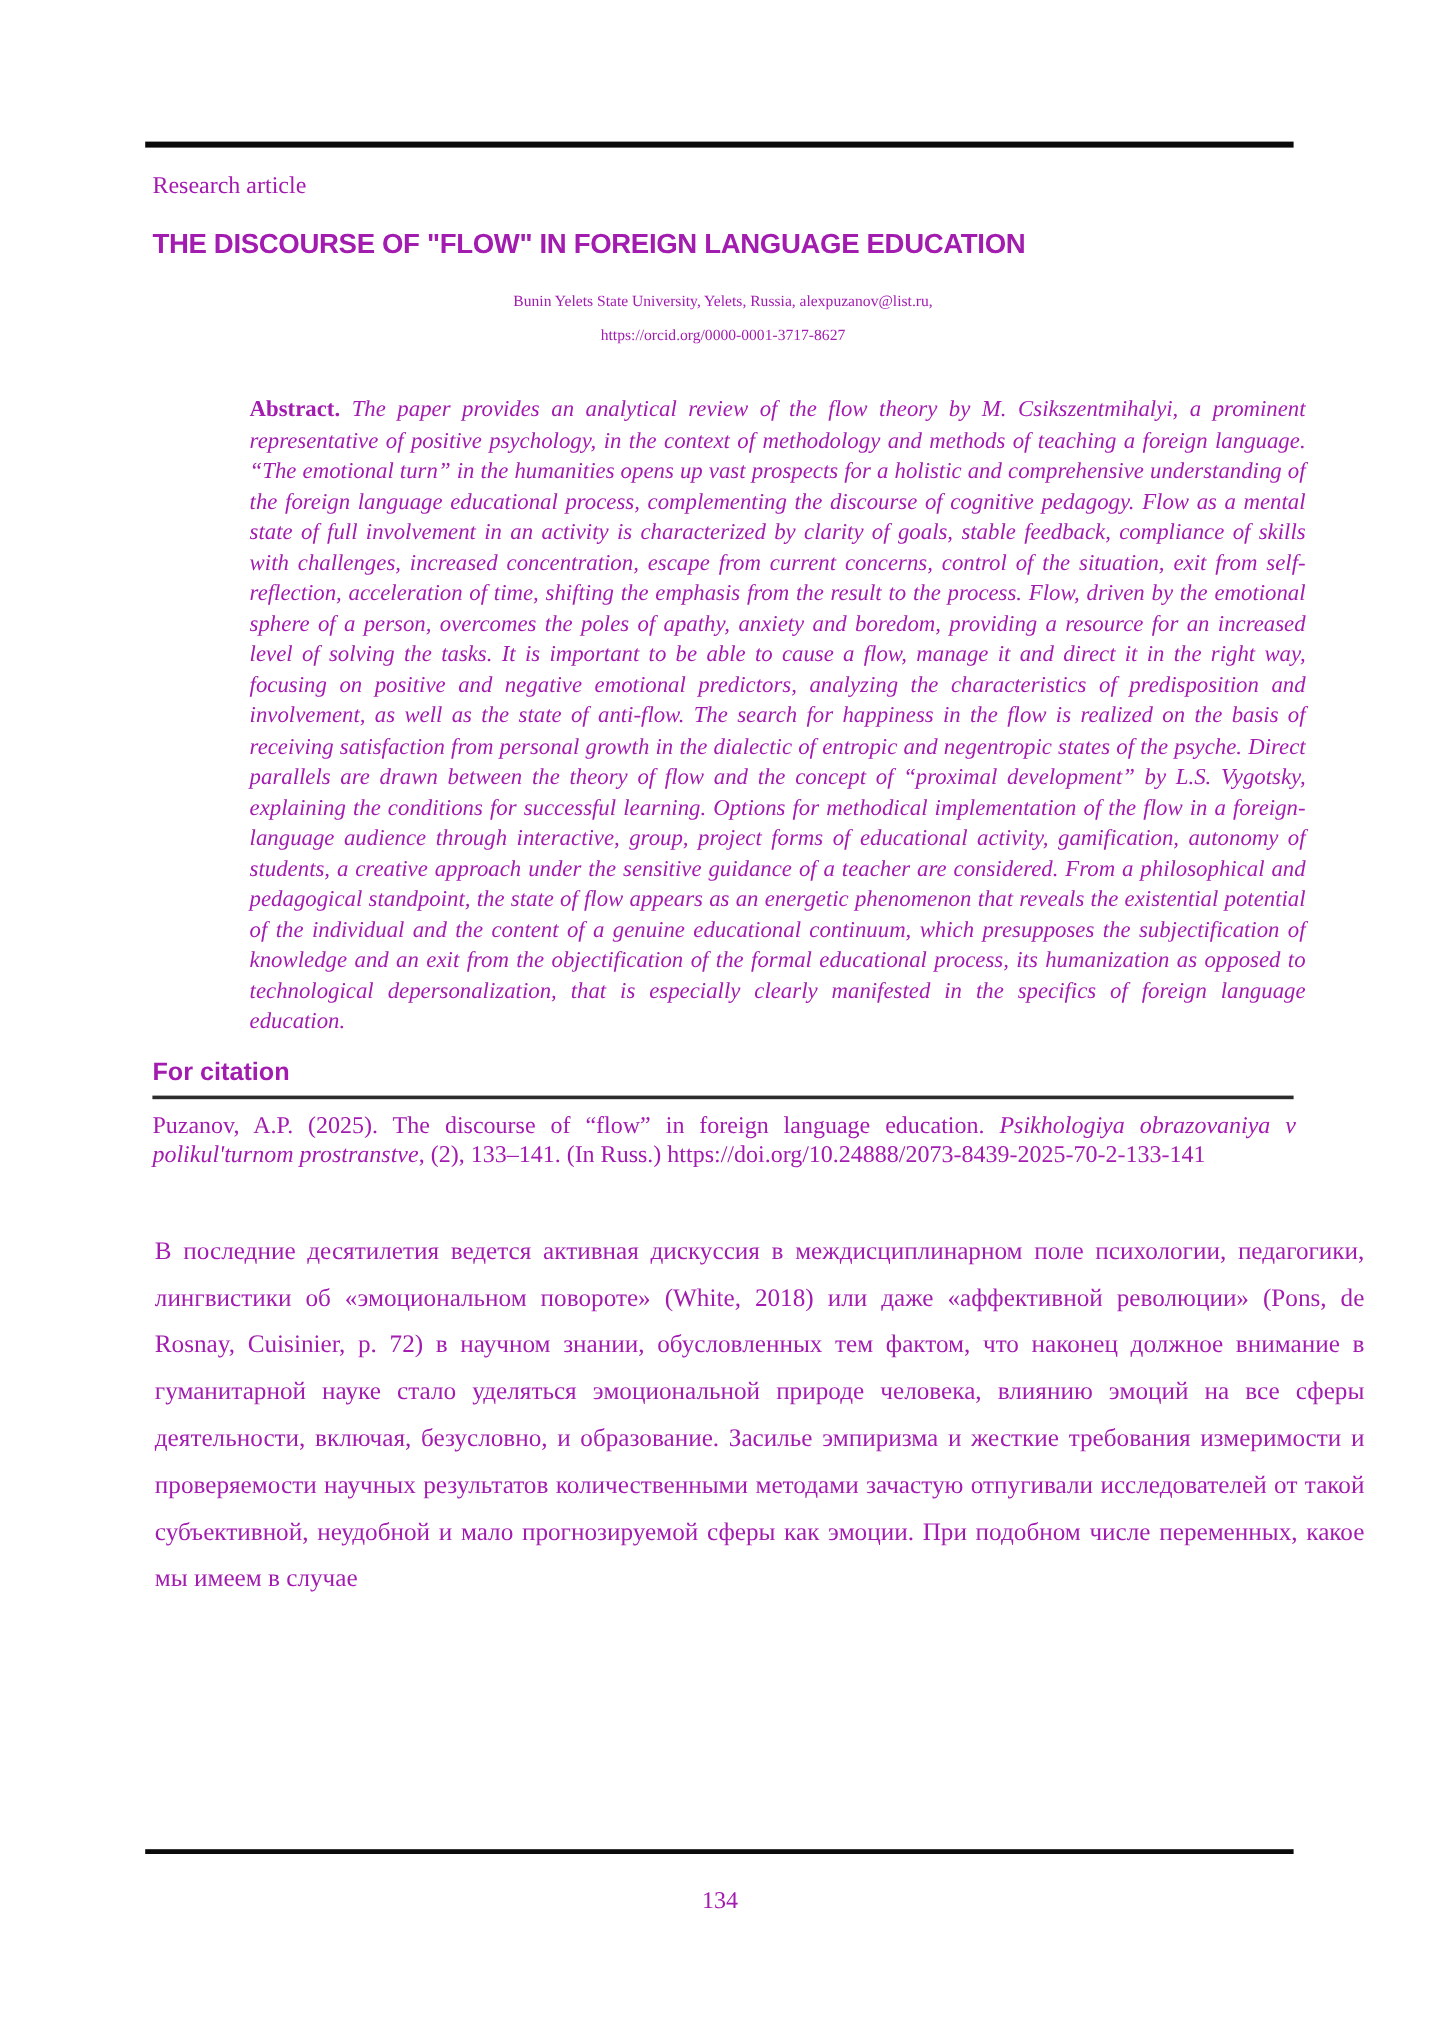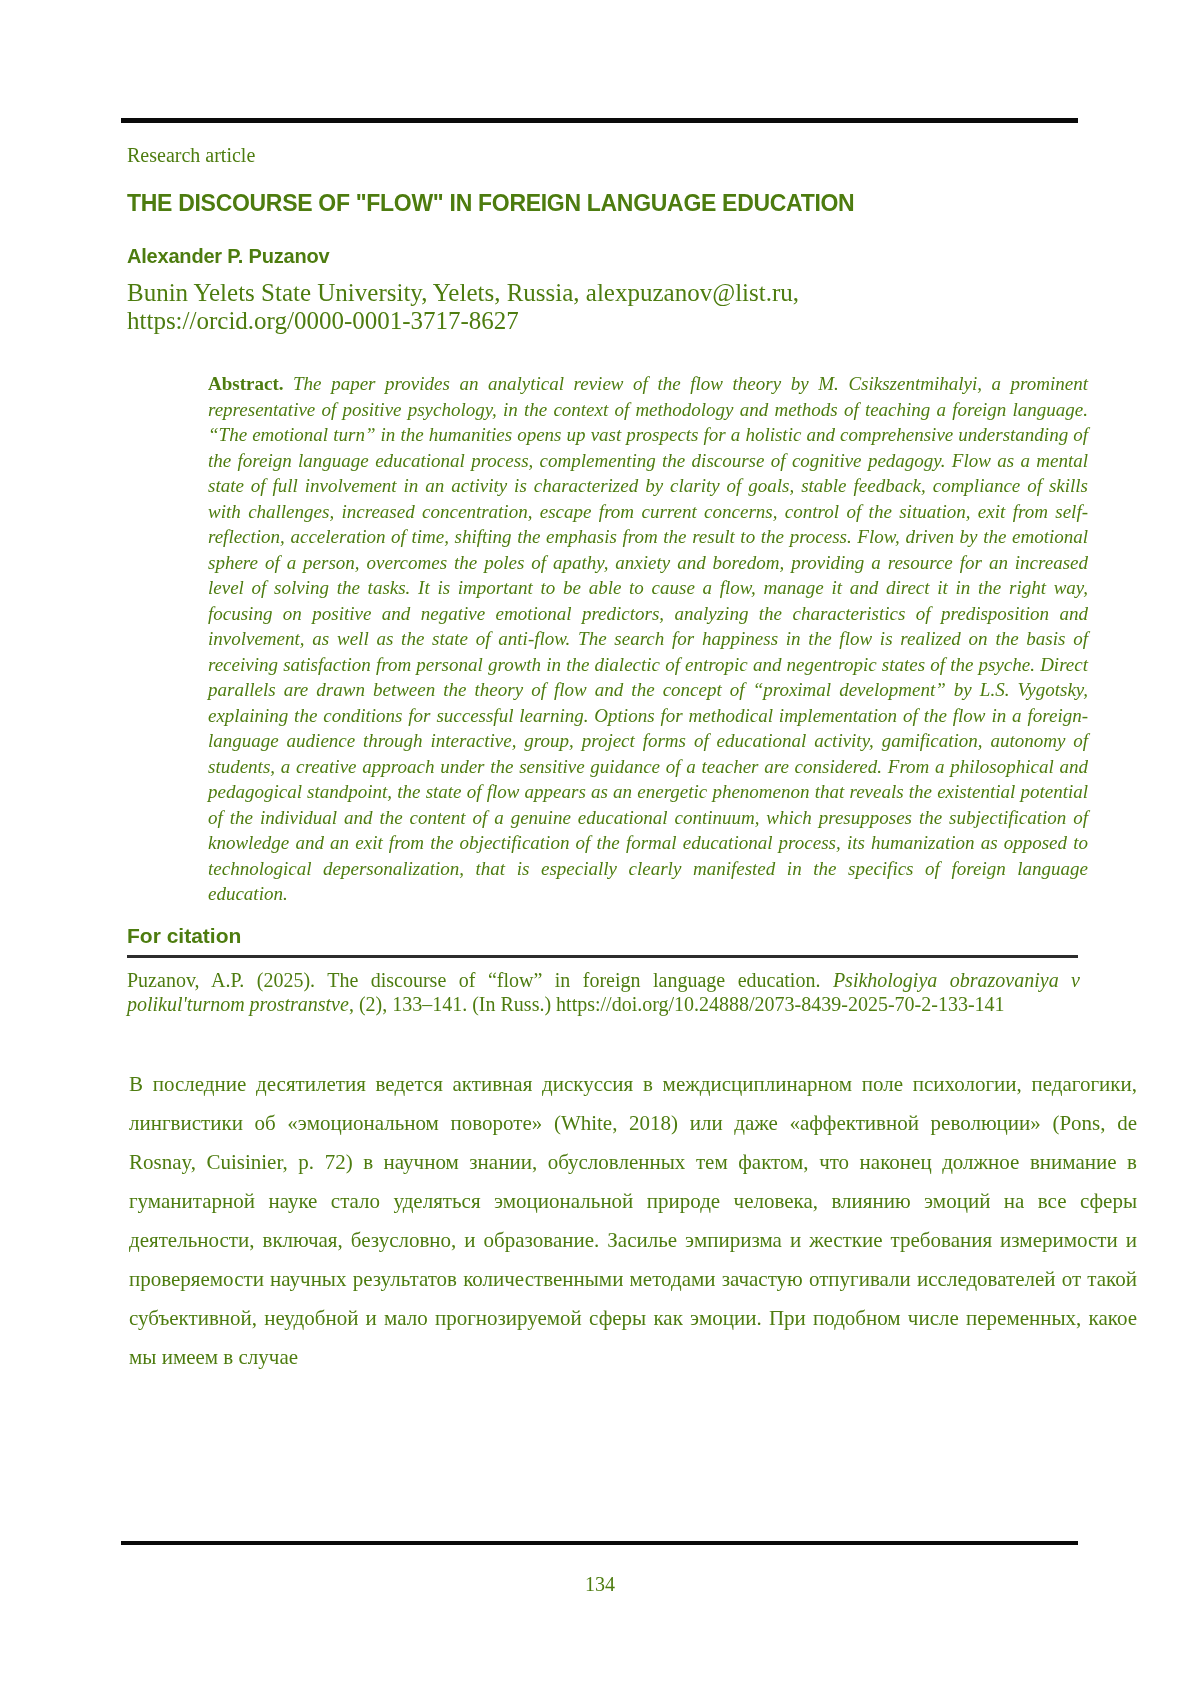--- a/index.html
+++ b/index.html
@@ -5,21 +5,21 @@
   html, body {
     margin: 0;
     padding: 0;
     background: #ffffff;
   }
   .page {
     position: relative;
     width: 1200px;
     height: 1697px;
     background: #ffffff;
-    color: #4d7c0f;
+    color: #a21caf;
     font-family: "Liberation Serif", "DejaVu Serif", serif;
     overflow: hidden;
   }
   .rule {
     background: #0a0a0a;
   }
   .rule-top {
     margin: 118px 122px 0 121px;
     height: 5px;
   }
@@ -38,23 +38,24 @@
   }
   .author {
     margin: 26px 122px 0 127px;
     font-family: "Liberation Sans", "DejaVu Sans", sans-serif;
     font-weight: bold;
     font-size: 20px;
     line-height: 26px;
     letter-spacing: -0.2px;
   }
   .affiliation {
-    margin: 10px 122px 0 127px;
-    font-size: 25px;
+    margin: 20px 122px 0 127px;
+    font-size: 13px;
     line-height: 28px;
+    text-align: center;
   }
   .abstract-text {
     margin: 36px 112px 0 208px;
     font-size: 19px;
     line-height: 25.5px;
     text-align: justify;
     font-style: italic;
   }
   .abstract-text .label,
   .keywords .label {
@@ -115,21 +116,20 @@
 <body>
 
 <div class="page">
 
   <div class="rule rule-top"></div>
 
   <p class="article-type">Research article</p>
 
   <h1 class="title">THE DISCOURSE OF "FLOW" IN FOREIGN LANGUAGE EDUCATION</h1>
 
-  <h2 class="author">Alexander P. Puzanov</h2>
 
   <p class="affiliation">
     <span>Bunin Yelets State University, Yelets, Russia, alexpuzanov@list.ru,</span><br>
     <span>https://orcid.org/0000-0001-3717-8627</span>
   </p>
 
   <p class="abstract-text">
     <span class="label">Abstract.</span>
     <span>The paper provides an analytical review of the flow theory by M. Csikszentmihalyi, a prominent representative of positive psychology, in the context of methodology and methods of teaching a foreign language. “The emotional turn” in the humanities opens up vast prospects for a holistic and comprehensive understanding of the foreign language educational process, complementing the discourse of cognitive pedagogy. Flow as a mental state of full involvement in an activity is characterized by clarity of goals, stable feedback, compliance of skills with challenges, increased concentration, escape from current concerns, control of the situation, exit from self-reflection, acceleration of time, shifting the emphasis from the result to the process. Flow, driven by the emotional sphere of a person, overcomes the poles of apathy, anxiety and boredom, providing a resource for an increased level of solving the tasks. It is important to be able to cause a flow, manage it and direct it in the right way, focusing on positive and negative emotional predictors, analyzing the characteristics of predisposition and involvement, as well as the state of anti-flow. The search for happiness in the flow is realized on the basis of receiving satisfaction from personal growth in the dialectic of entropic and negentropic states of the psyche. Direct parallels are drawn between the theory of flow and the concept of “proximal development” by L.S. Vygotsky, explaining the conditions for successful learning. Options for methodical implementation of the flow in a foreign-language audience through interactive, group, project forms of educational activity, gamification, autonomy of students, a creative approach under the sensitive guidance of a teacher are considered. From a philosophical and pedagogical standpoint, the state of flow appears as an energetic phenomenon that reveals the existential potential of the individual and the content of a genuine educational continuum, which presupposes the subjectification of knowledge and an exit from the objectification of the formal educational process, its humanization as opposed to technological depersonalization, that is especially clearly manifested in the specifics of foreign language education.</span>
   </p>

